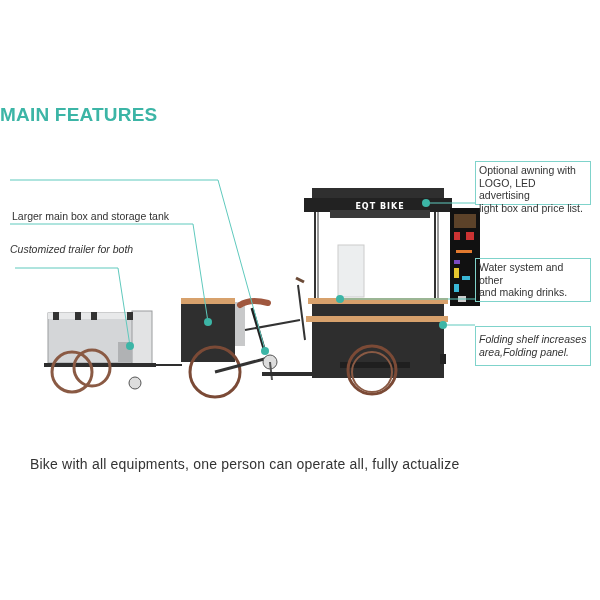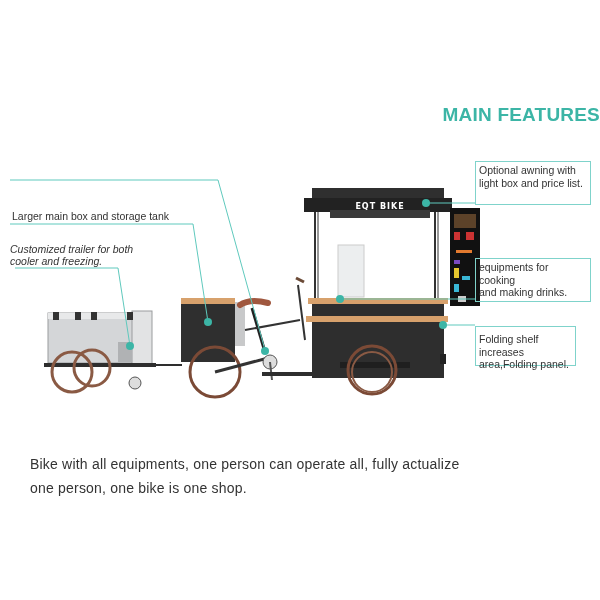--- a/index.html
+++ b/index.html
@@ -1,17 +1,17 @@
 <!DOCTYPE html>
 <html><head>
   <meta charset="utf-8">
   <style>
     html, body { margin: 0; padding: 0; background: #ffffff; }
     body { width: 600px; height: 600px; position: relative; overflow: hidden; font-family: "Liberation Sans", sans-serif; }
-    .title { position: absolute; left: 0; width: 600px; top: 104px; text-align: right; color: #3cb5a6; font-weight: bold; font-size: 19px; letter-spacing: 0.2px; }
+    .title { position: absolute; left: 0; width: 600px; top: 104px; text-align: left; color: #3cb5a6; font-weight: bold; font-size: 19px; letter-spacing: 0.2px; }
     .label { position: absolute; color: #333; font-size: 10.5px; line-height: 12px; }
     .boxlabel { position: absolute; border: 1px solid #7fd3cb; color: #333; font-size: 10.5px; line-height: 12.5px; padding: 2px 3px; background: transparent; box-sizing: border-box; }
     .caption { position: absolute; left: 30px; top: 452px; width: 560px; color: #333; font-size: 14px; line-height: 24px; letter-spacing: 0.2px; }
     svg.art { position: absolute; left: 0; top: 0; }
   </style>
 </head>
 <body>
 
 <div class="title">MAIN FEATURES</div>
 
@@ -109,32 +109,31 @@
   </g>
 </svg>
 
 <div class="label" style="left:12px; top:155px;">
 </div>
 <div class="label" style="left:12px; top:210px;">
   <div>Larger main box and storage tank</div>
 </div>
 <div class="label" style="left:10px; top:243px;font-style:italic;">
   <div>Customized trailer for both</div>
-  <div>cooler and freezing.</div>
 </div>
 
 <div class="boxlabel" style="left:475px; top:161px; width:116px; height:44px;">
   <div>Optional awning with</div>
+  <div>LOGO, LED advertising</div>
   <div>light box and price list.</div>
 </div>
 <div class="boxlabel" style="left:475px; top:258px; width:116px; height:44px;">
-  <div>equipments for cooking</div>
+  <div>Water system and other</div>
   <div>and making drinks.</div>
 </div>
-<div class="boxlabel" style="left:475px; top:326px; width:101px; height:40px; padding-top:6px;">
+<div class="boxlabel" style="left:475px; top:326px; width:116px; height:40px; padding-top:6px;font-style:italic;">
   <div>Folding shelf increases</div>
   <div>area,Folding panel.</div>
 </div>
 
 <div class="caption">
   <div>Bike with all equipments, one person can operate all, fully actualize</div>
-  <div>one person, one bike is one shop.</div>
 </div>
 
 </body></html>

